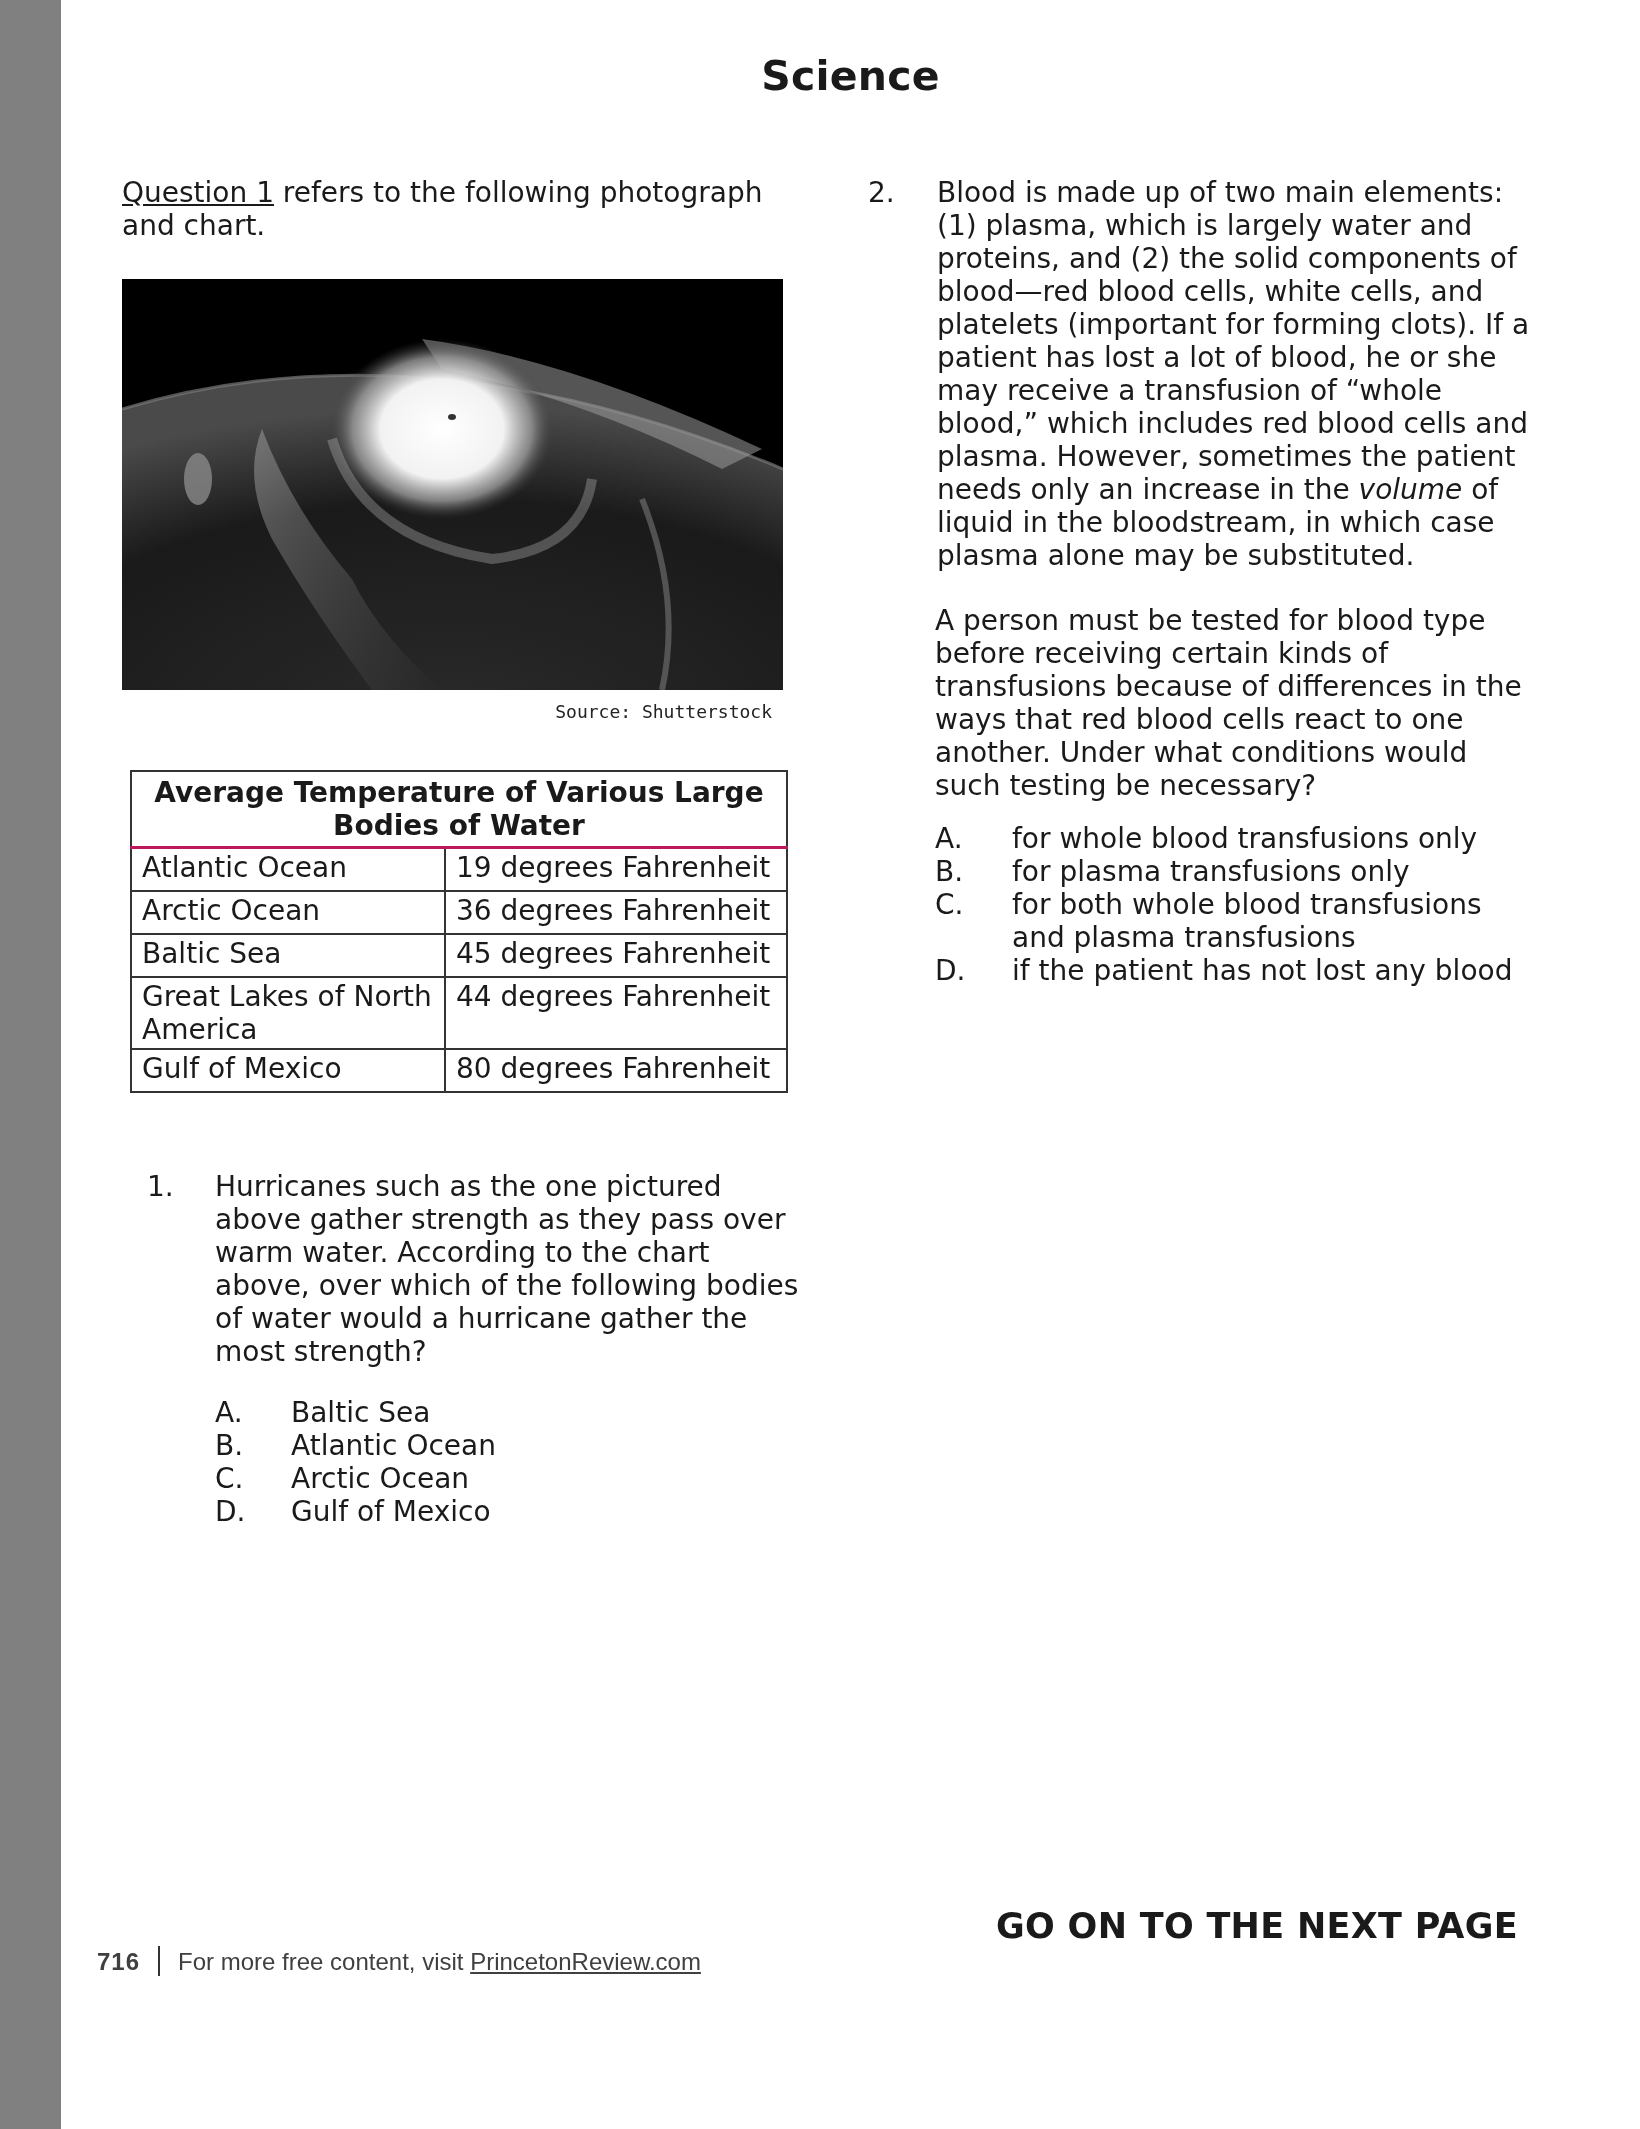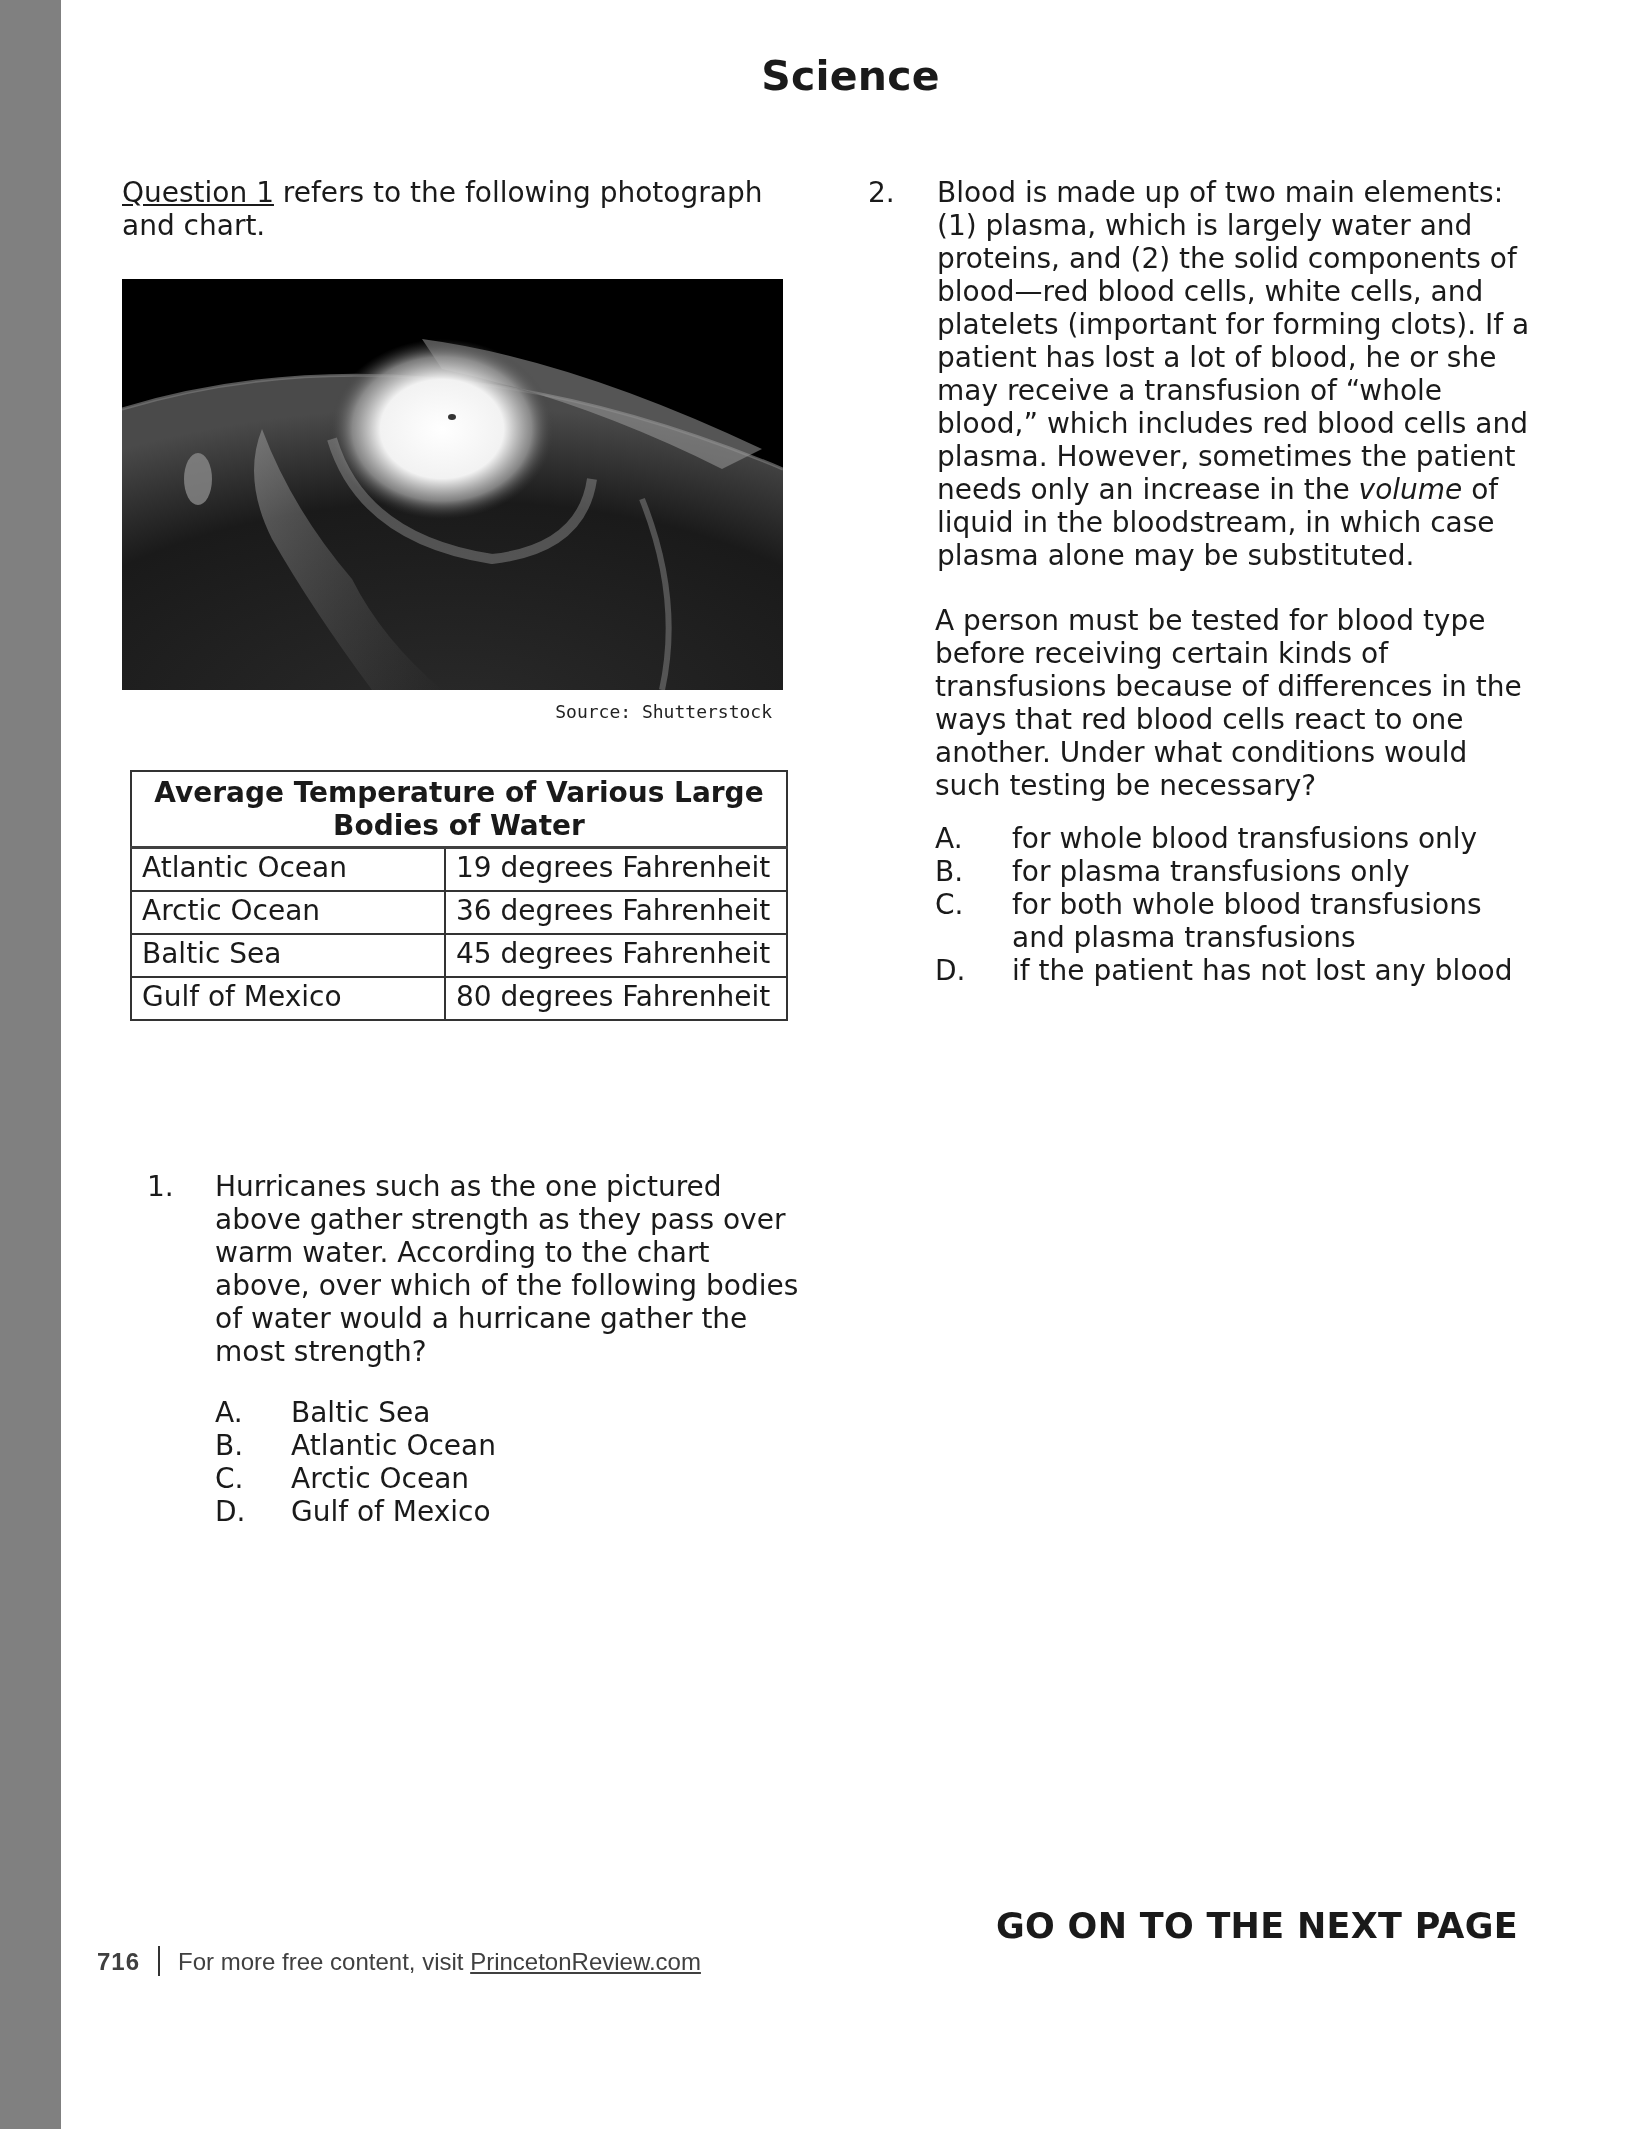--- a/index.html
+++ b/index.html
@@ -25,21 +25,21 @@
     position: absolute; left: 122px; width: 650px; top: 701px; text-align: right;
     font-family: "DejaVu Sans Mono", monospace; font-size: 18px; color: #222;
   }
   table.temps {
     position: absolute; left: 130px; top: 770px; width: 658px;
     border-collapse: collapse; font-size: 28px;
   }
   table.temps td, table.temps th {
     border: 2px solid #333; padding: 2px 10px; vertical-align: top; line-height: 33px;
   }
-  table.temps th { font-weight: bold; padding: 4px 20px; border-bottom: 3px solid #404040; }
+  table.temps th { font-weight: bold; padding: 4px 20px; border-bottom: 3px solid #be185d; }
   table.temps td.name { width: 292px; }
   table.temps tr.row td { height: 37px; }
   .q { position: absolute; }
   .q .num { position: absolute; left: 0; top: 0; }
   .q .body { position: absolute; }
   .opts { position: absolute; }
   .opt { position: relative; }
   .opt .letter { position: absolute; left: 0; top: 0; }
   .q1 { left: 147px; top: 1170px; width: 680px; }
   .q1 .body { left: 68px; width: 590px; }
@@ -119,20 +119,24 @@
       </tr>
       <tr class="row">
         <td class="name">Arctic Ocean</td>
         <td>36 degrees Fahrenheit</td>
       </tr>
       <tr class="row">
         <td class="name">Baltic Sea</td>
         <td>45 degrees Fahrenheit</td>
       </tr>
       <tr class="row">
+        <td class="name">Great Lakes of North America</td>
+        <td>44 degrees Fahrenheit</td>
+      </tr>
+      <tr class="row">
         <td class="name">Gulf of Mexico</td>
         <td>80 degrees Fahrenheit</td>
       </tr>
     </tbody>
 </table>
 
 <div class="q q1 txt">
   <div class="num">1.</div>
   <div class="body">Hurricanes such as the one pictured above gather strength as they pass over warm water. According to the chart above, over which of the following bodies of water would a hurricane gather the most strength?</div>
   <div class="opts" id="q1-opts">

